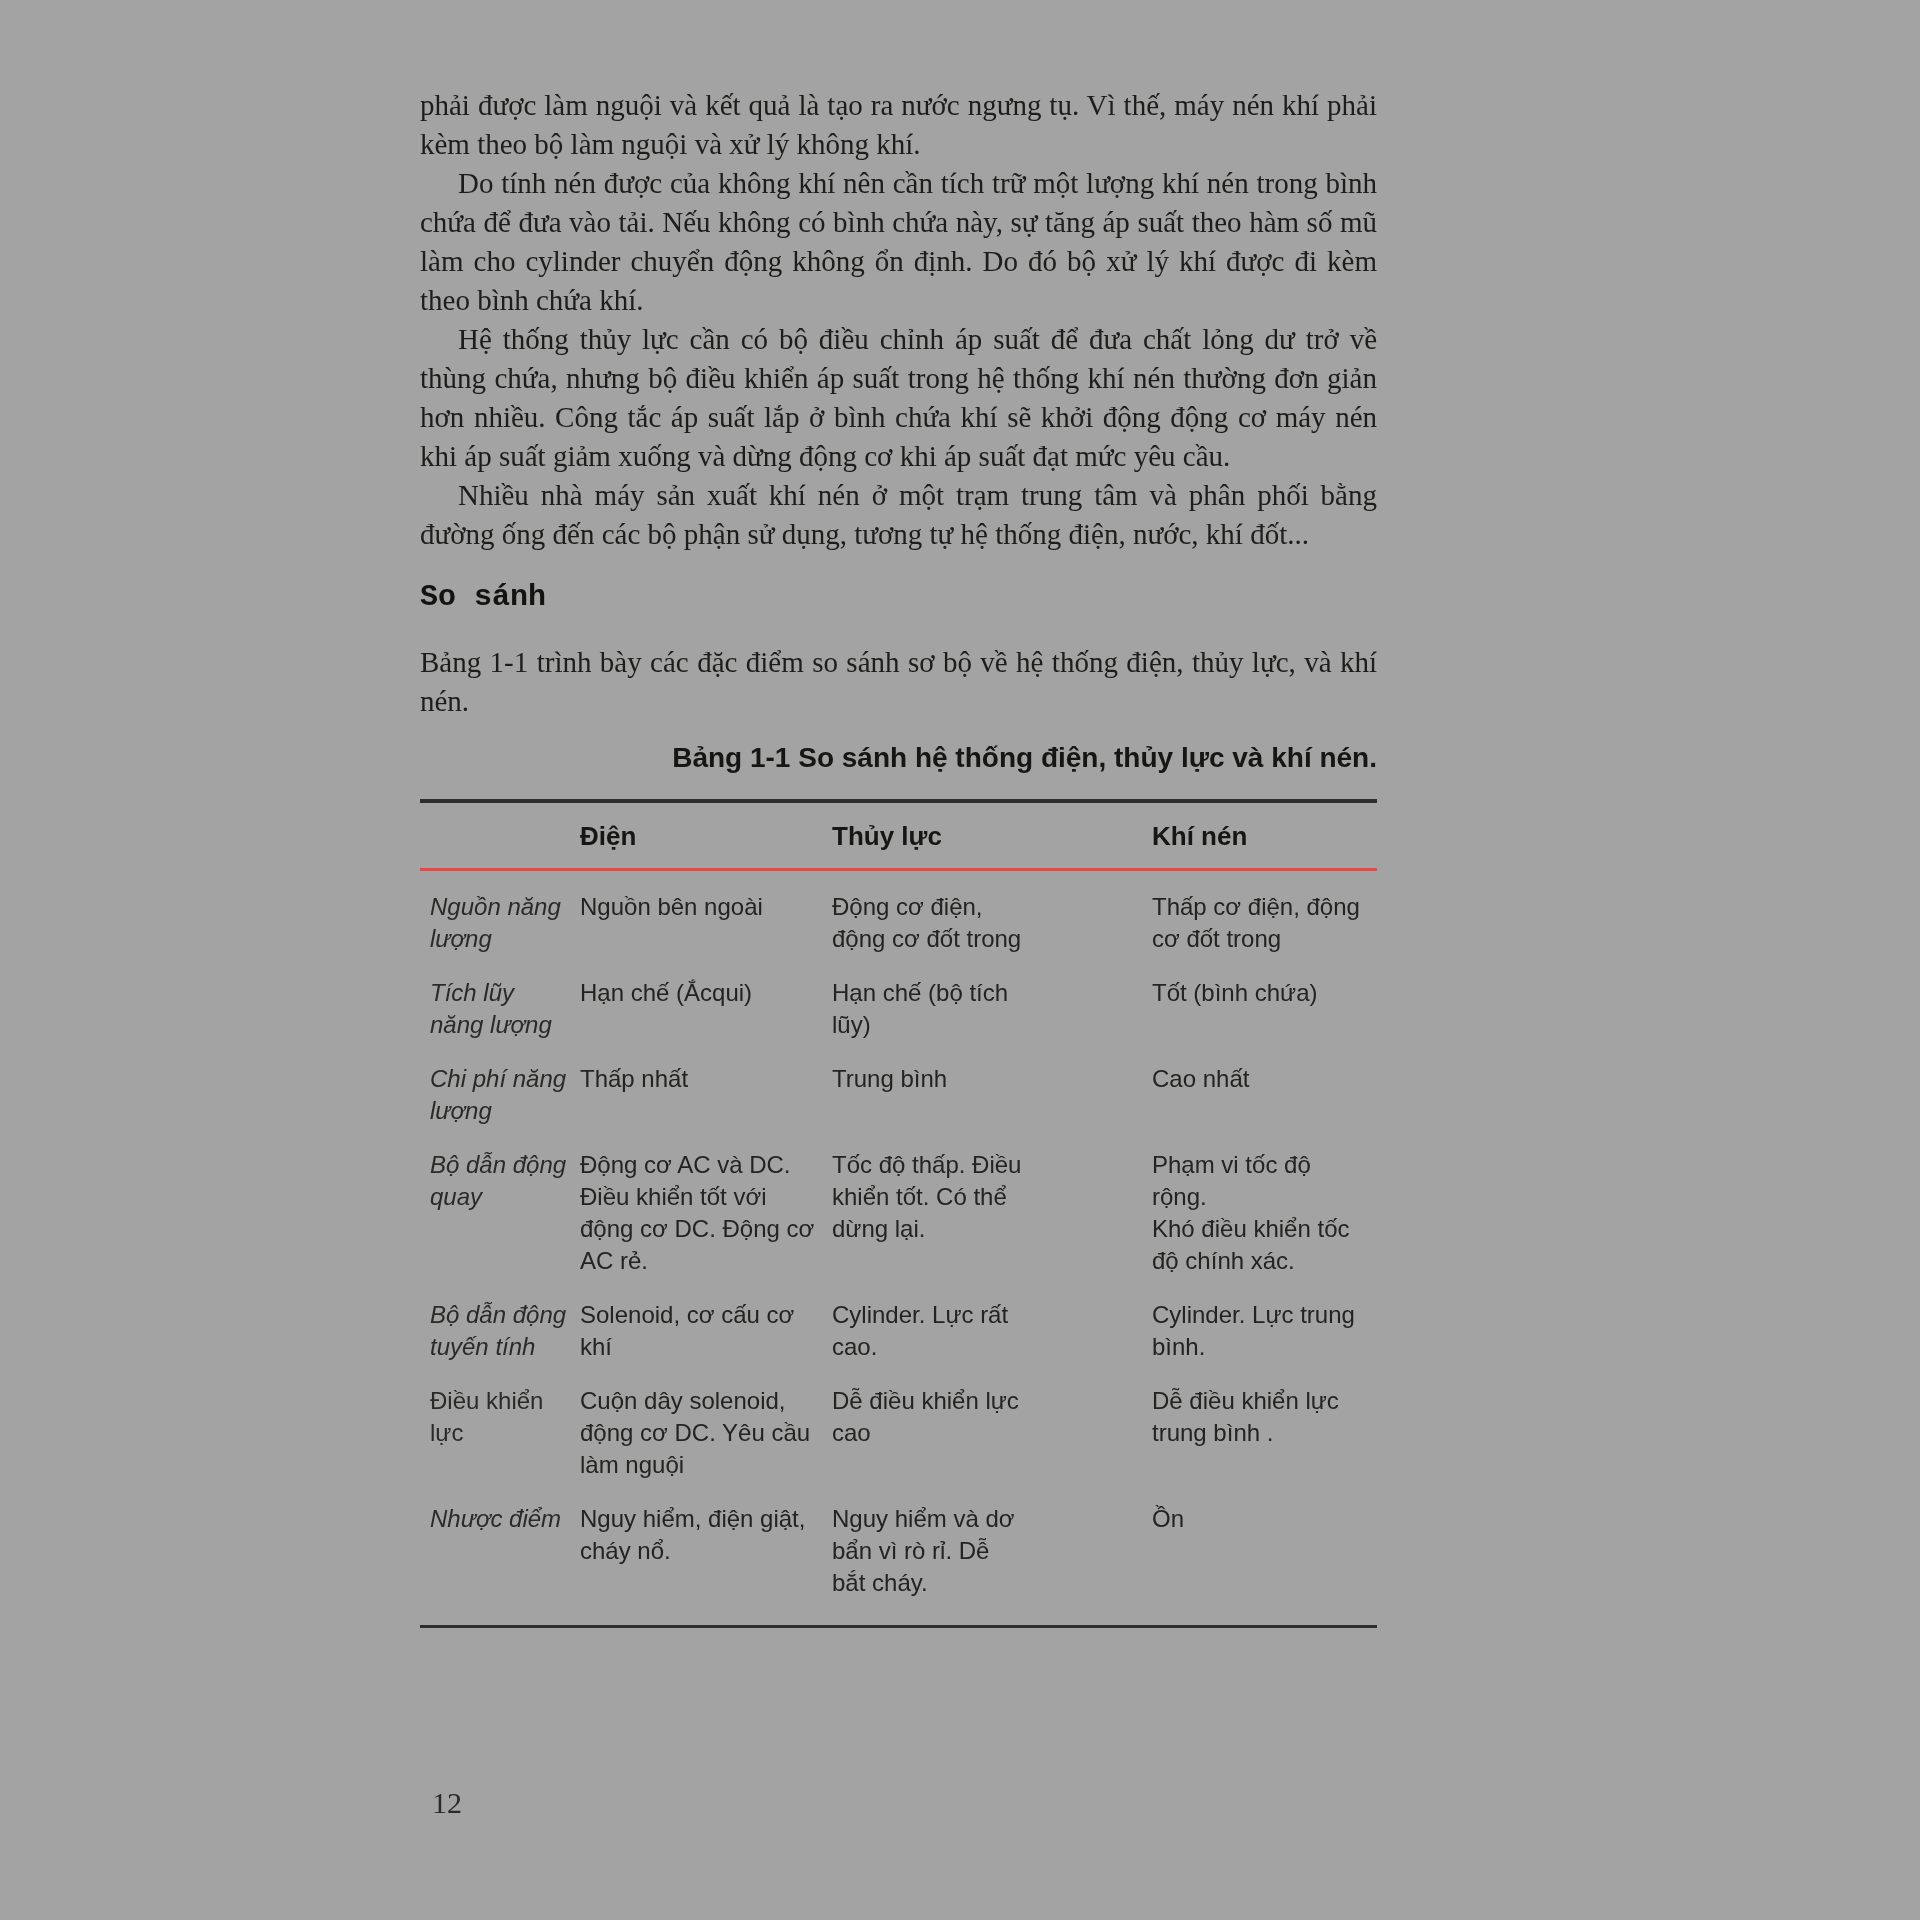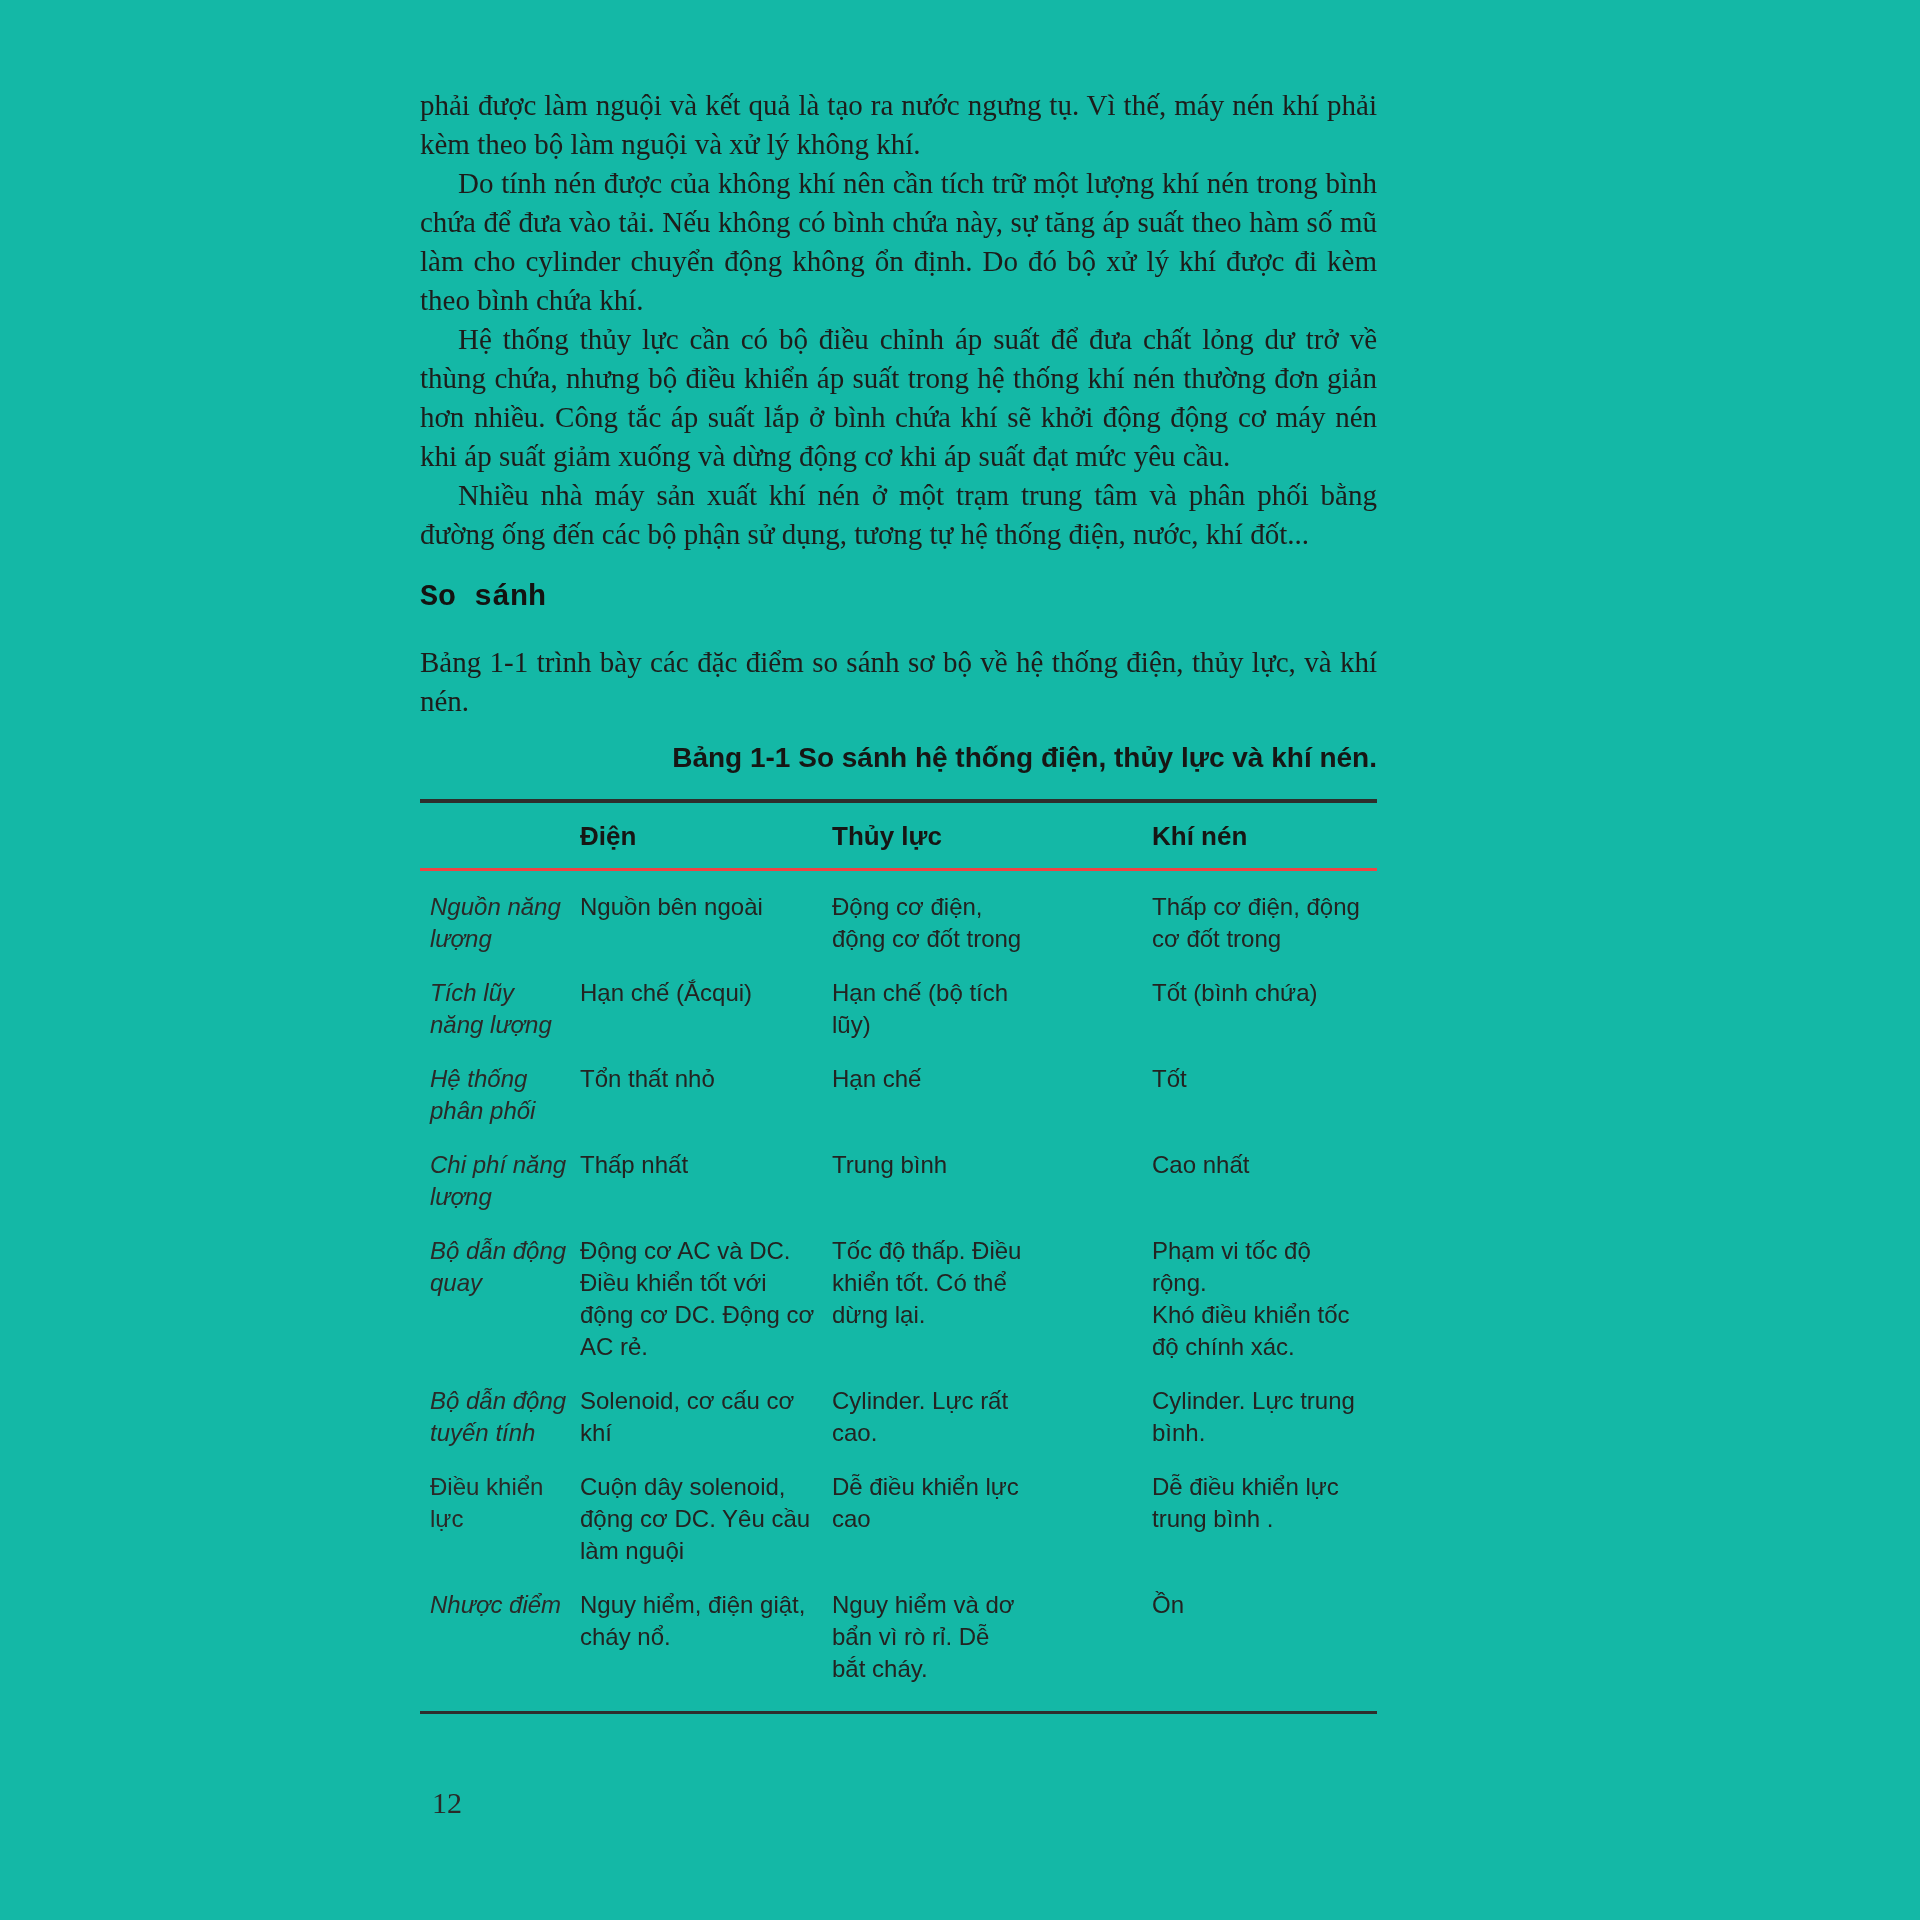--- a/index.html
+++ b/index.html
@@ -4,21 +4,21 @@
 <style>
   html, body {
     margin: 0;
     padding: 0;
     background: #ffffff;
   }
   .page {
     position: relative;
     width: 1920px;
     height: 1920px;
-    background: #14b8a6;
+    background: #a3a3a3;
     overflow: hidden;
     color: #1d1d1b;
   }
   .content {
     position: absolute;
     left: 420px;
     top: 86px;
     width: 957px;
   }
   .body-text {
@@ -143,27 +143,20 @@
         </tr>
         <tr>
           <td class="label">Tích lũy
 năng lượng</td>
           <td>Hạn chế (Ắcqui)</td>
           <td>Hạn chế (bộ tích
 lũy)</td>
           <td>Tốt (bình chứa)</td>
         </tr>
         <tr>
-          <td class="label">Hệ thống
-phân phối</td>
-          <td>Tổn thất nhỏ</td>
-          <td>Hạn chế</td>
-          <td>Tốt</td>
-        </tr>
-        <tr>
           <td class="label">Chi phí năng
 lượng</td>
           <td>Thấp nhất</td>
           <td>Trung bình</td>
           <td>Cao nhất</td>
         </tr>
         <tr>
           <td class="label">Bộ dẫn động
 quay</td>
           <td>Động cơ AC và DC.

